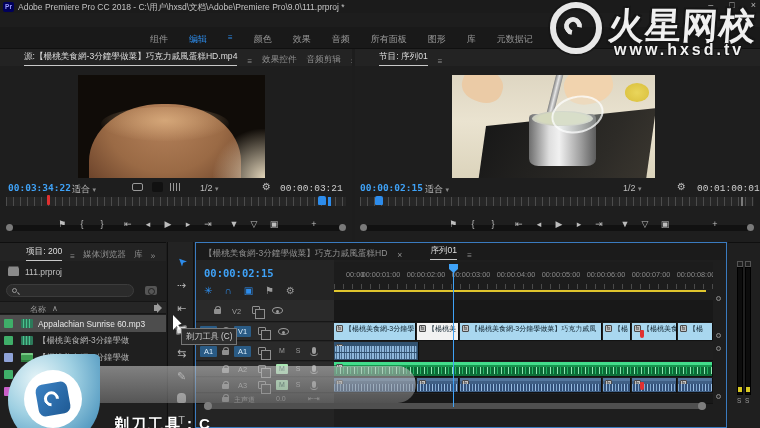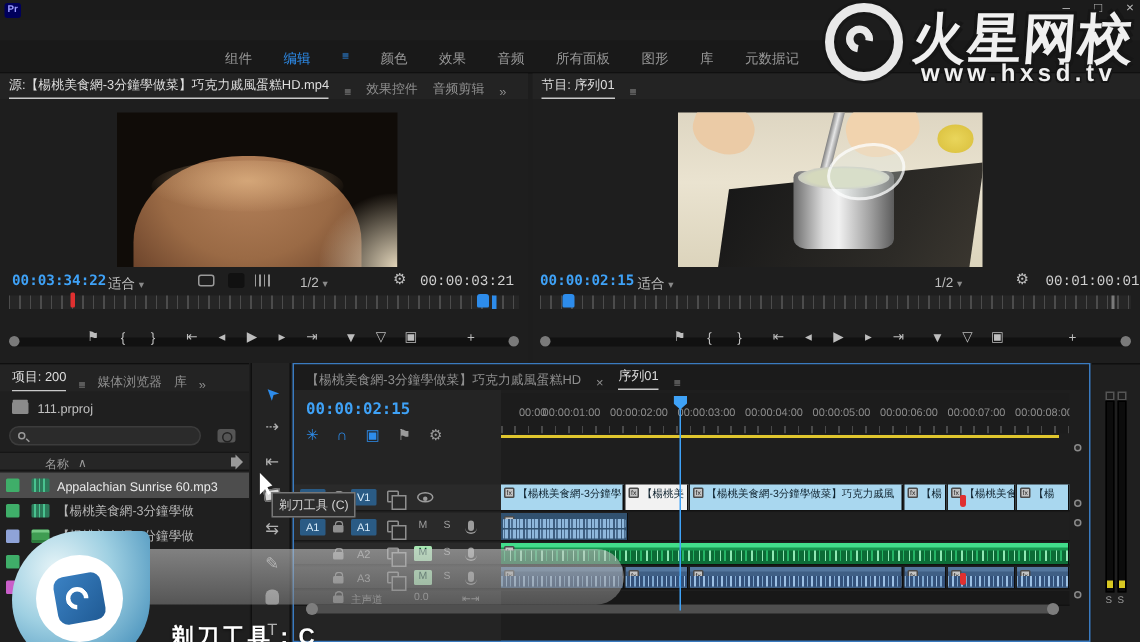--- a/index.html
+++ b/index.html
@@ -18,21 +18,21 @@
   .menubar { left:0; top:13px; width:760px; height:14px; background:#222; display:flex; gap:15px;
              padding:2px 0 0 6px; color:#c6c6c6; font-size:8.8px; }
   .wsbar { left:0; top:27px; width:760px; height:22px; background:#191919; border-bottom:1px solid #101010; }
   .wstabs { position:absolute; left:150px; top:6px; display:flex; gap:21px; font-size:9px; color:#989898; white-space:nowrap; }
   .wstab.active { color:#2d8ceb; }
   .ws-menu { color:#2d8ceb; font-size:8px; }
 
   
   .panel-tabs { display:flex; align-items:flex-end; gap:10px; font-size:8.6px; color:#8f8f8f;
                 background:#232323; white-space:nowrap; overflow:hidden; }
-  .ptab-active { color:#dedede; border-bottom:1px solid #c9c9c9; padding-bottom:2px; }
+  .ptab-active { color:#dedede; border-bottom:1px solid #c9c9c9; padding-bottom:2px;margin-left:18px; }
   .pmenu { color:#8f8f8f; font-size:8px; }
   .tc-blue { color:#3fa2f7; font-family:"DejaVu Sans Mono",monospace; font-weight:bold; }
   .tc-white { color:#cfcfcf; font-family:Liberation Mono, monospace; }
   .ddown { color:#bdbdbd; } .ddown .car { font-size:7px; color:#8a8a8a; }
   .transport { display:flex; align-items:center; color:#bdbdbd; font-size:9px; }
   .tbtn { width:20px; text-align:center; }
 
   
   .src-panel { left:0; top:49px; width:352px; height:193px; background:#1e1e1e; }
   .prg-panel { left:355px; top:49px; width:405px; height:193px; background:#1e1e1e; }
@@ -191,20 +191,21 @@
     letter-spacing:3px; white-space:nowrap;
     text-shadow:1px 1px 0 #161616,-1px -1px 0 #161616,1px -1px 0 #161616,-1px 1px 0 #161616; }
 </style>
 </head>
 <body>
 
 <div class="screen">
 
   <div class="abs titlebar">
     <div class="abs pr-logo">Pr</div>
+    <div class="abs title-text">Adobe Premiere Pro CC 2018 - C:\用户\hxsd\文档\Adobe\Premiere Pro\9.0\111.prproj *</div>
     <div class="abs winbtns">
       <span>–</span>
       <span>□</span>
       <span>×</span>
     </div>
   </div>
 
 
   <div class="abs wsbar">
     <div class="wstabs">
@@ -411,20 +412,29 @@
       <span class="lbl" style="left:137px;">00:00:03:00</span>
       <span class="lbl" style="left:182px;">00:00:04:00</span>
       <span class="lbl" style="left:227px;">00:00:05:00</span>
       <span class="lbl" style="left:272px;">00:00:06:00</span>
       <span class="lbl" style="left:317px;">00:00:07:00</span>
       <span class="lbl" style="left:362px;">00:00:08:00</span>
       <div class="tl-ticks"></div>
     </div>
     <div class="workarea"></div>
 
+    <div class="track-row" style="top:57px; height:22px;">
+      <div class="t-head">
+        <span class="padlock" style="left:18px; top:9px;"></span>
+        <span class="tname" style="left:32px; top:6px;">V2</span>
+        <span class="sync" style="left:56px; top:6px;"></span>
+        <span class="eye" style="left:76px; top:7px;"></span>
+      </div>
+      <div class="t-body" style="background:#181818;"></div>
+    </div>
 
     <div class="track-row" style="top:80px; height:18px;">
       <div class="t-head">
         <span class="patch" style="top:3px;">V1</span>
         <span class="padlock" style="left:26px; top:7px;"></span>
         <span class="tname on" style="left:38px; top:3px;">V1</span>
         <span class="sync" style="left:62px; top:4px;"></span>
         <span class="eye" style="left:82px; top:5px;"></span>
       </div>
       <div class="t-body">

